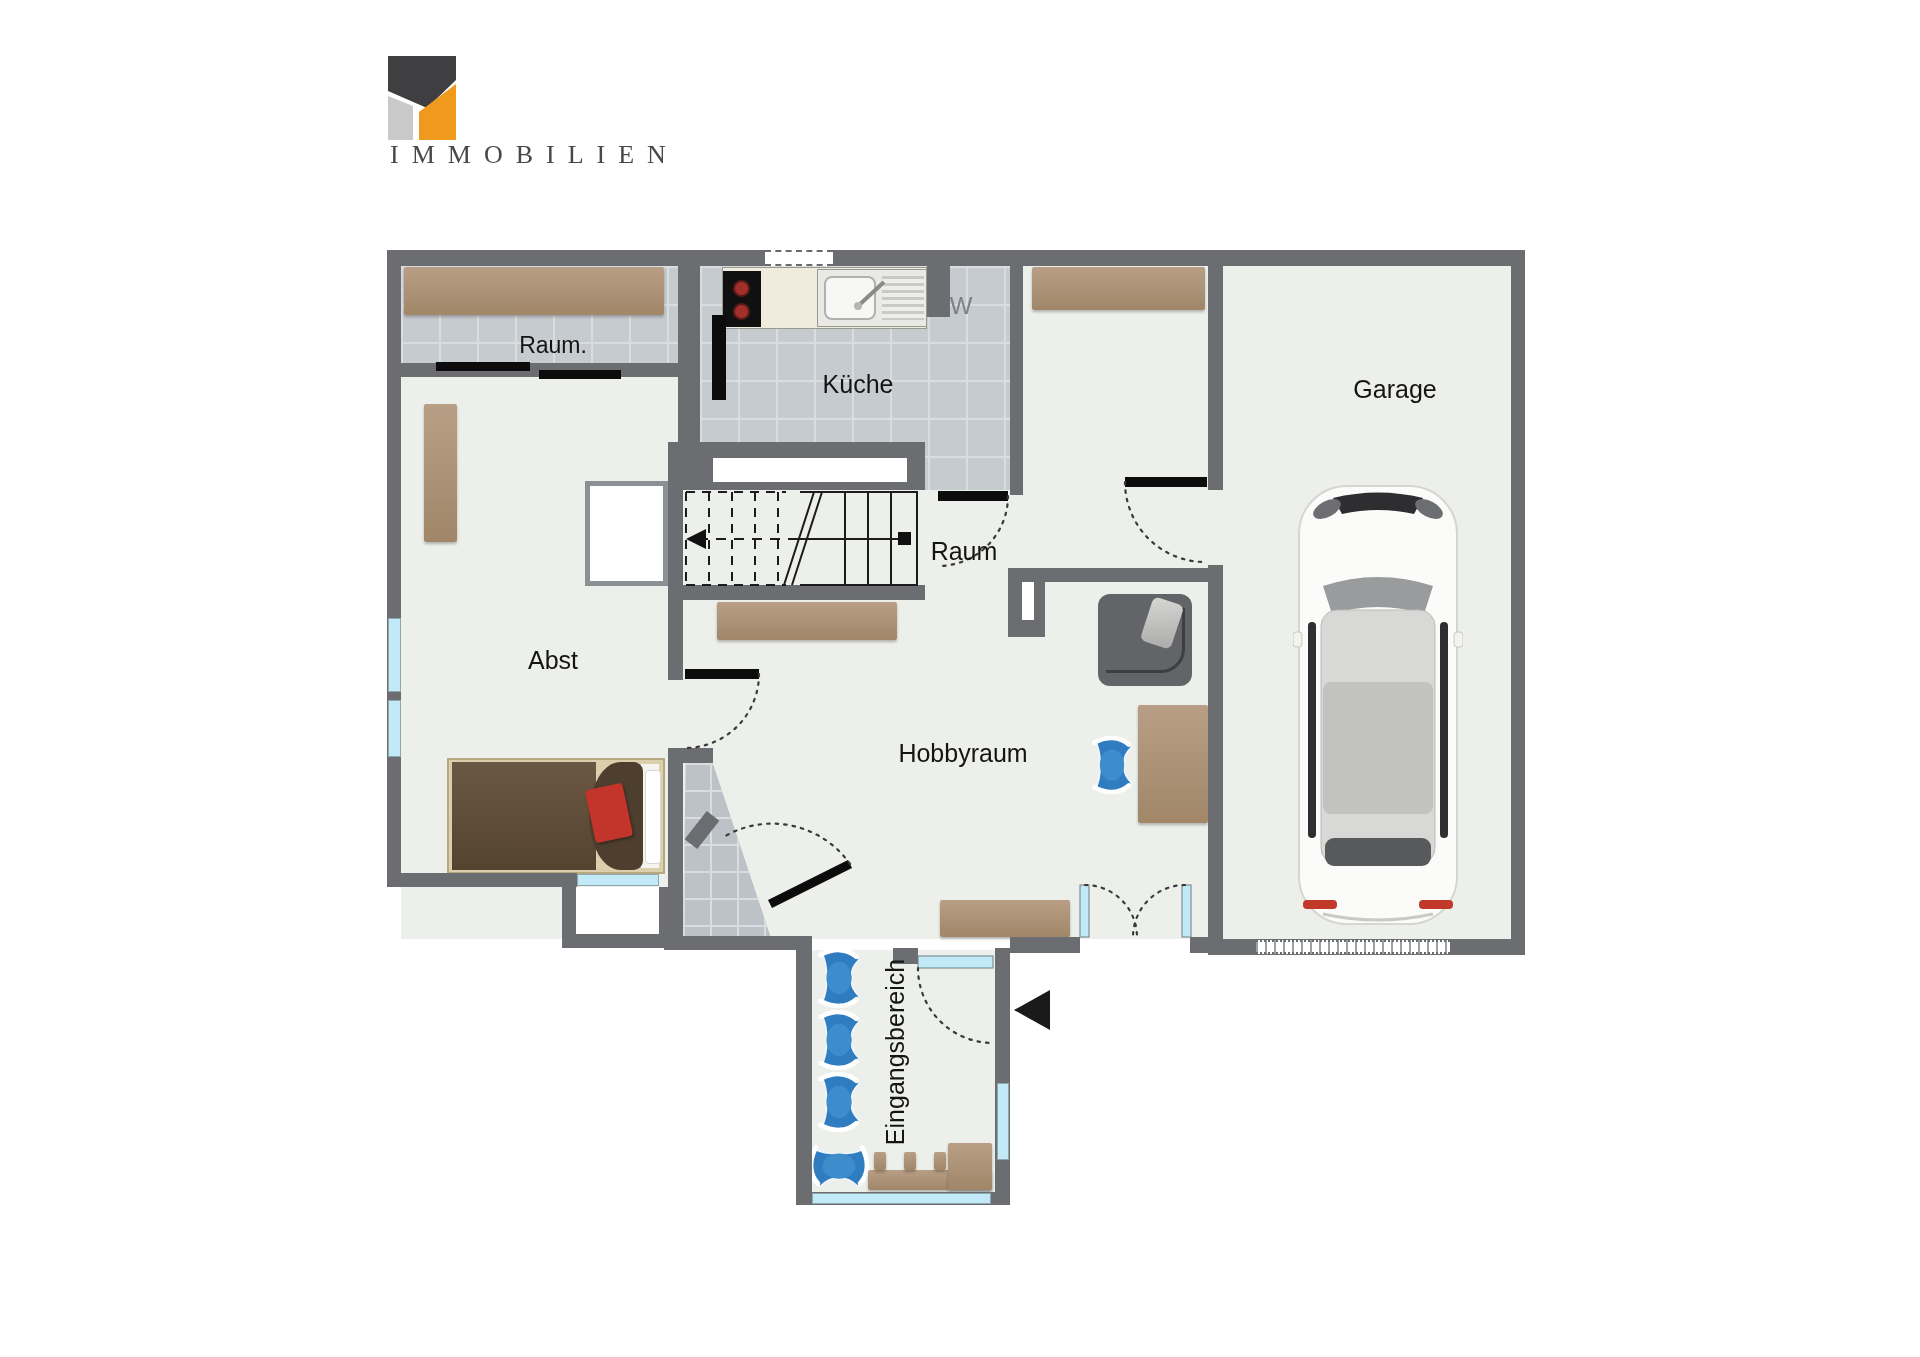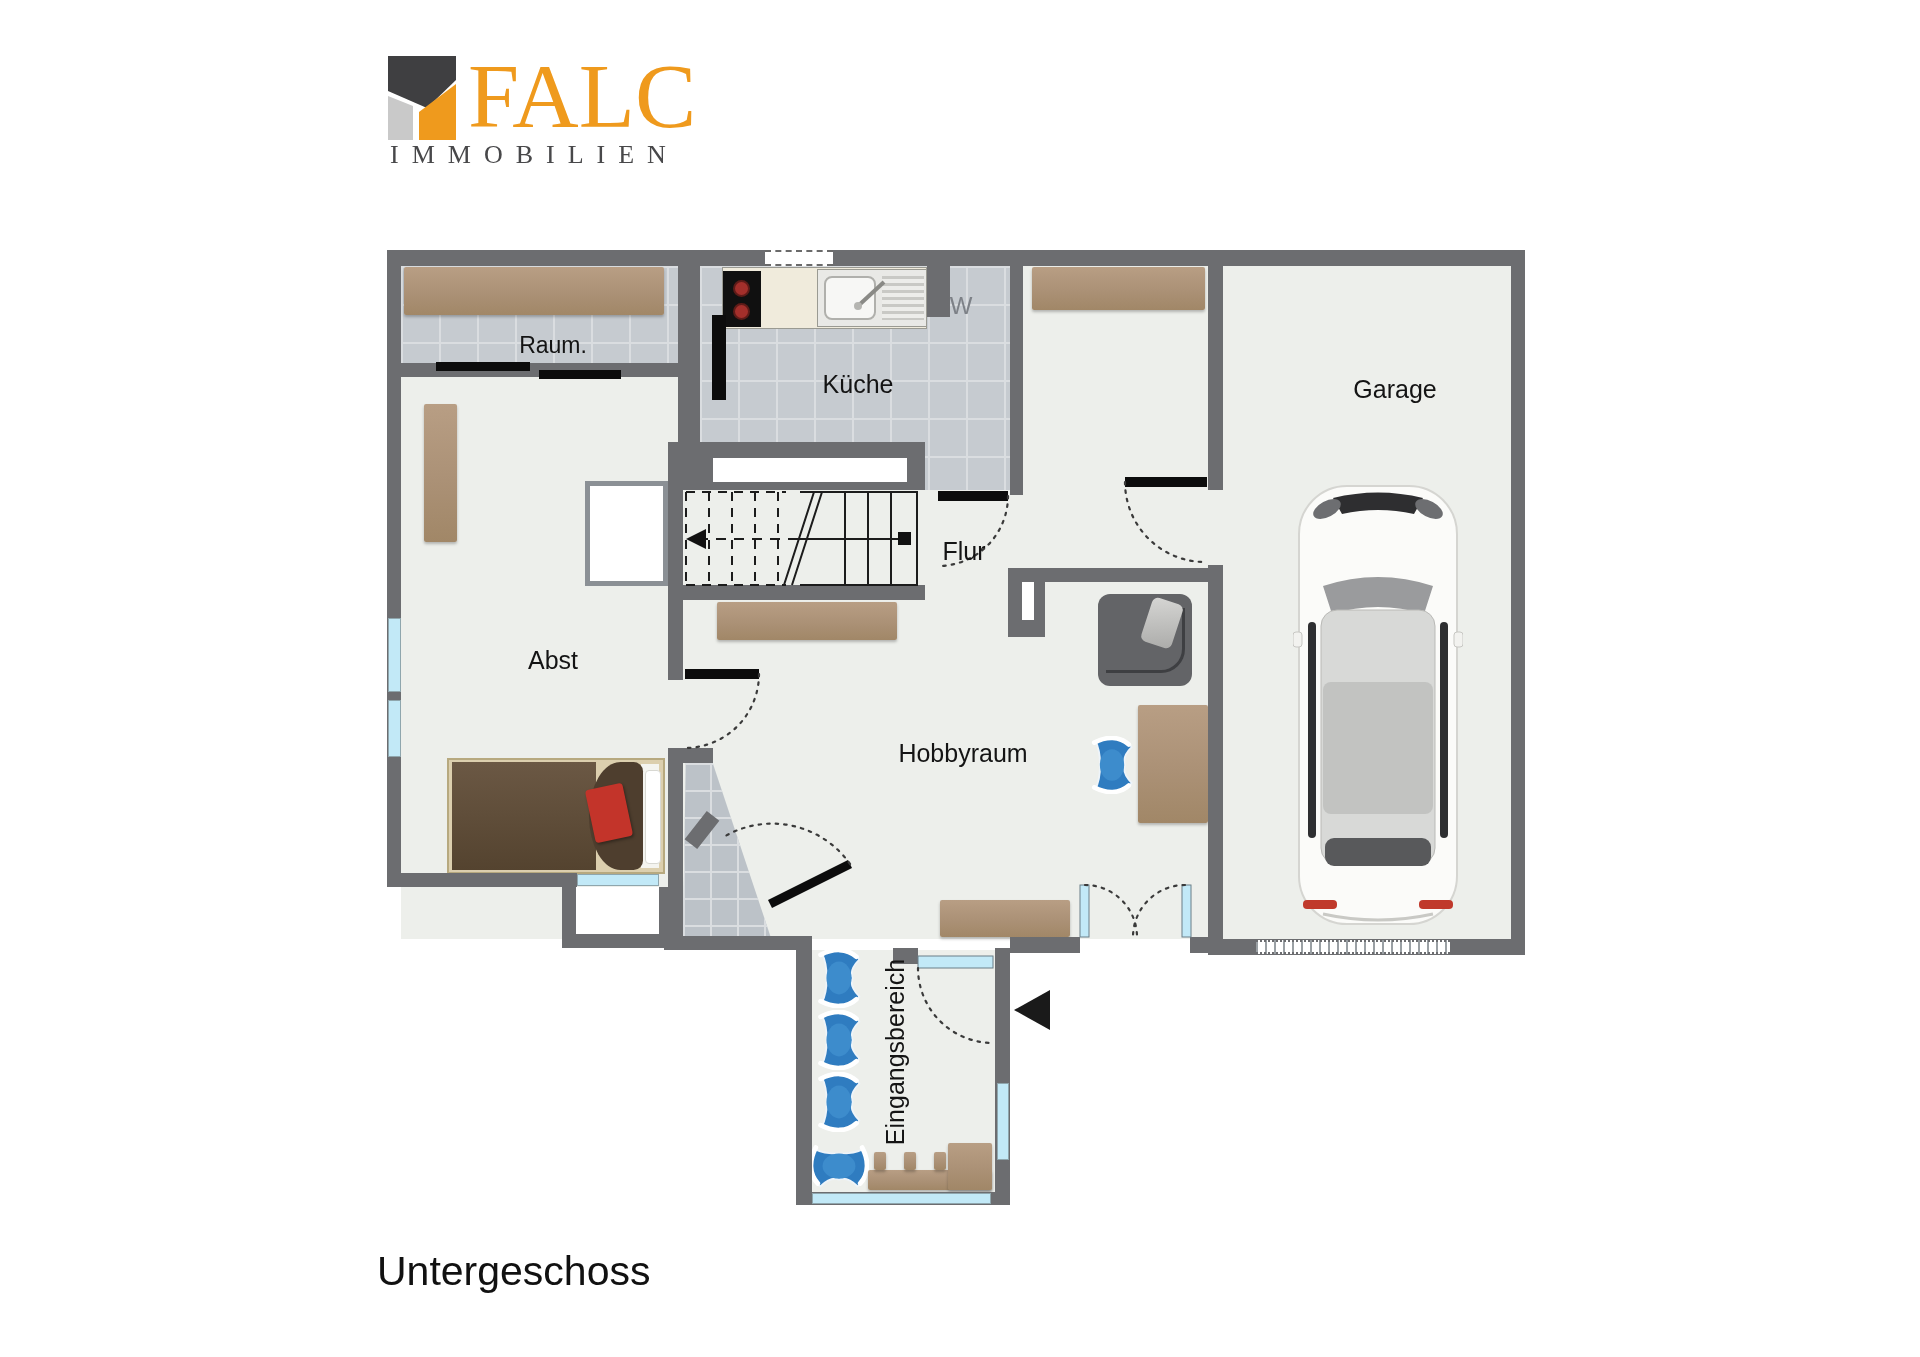--- a/index.html
+++ b/index.html
@@ -28,21 +28,20 @@
 
 <div id="page">
 
   <div class="abs" style="left:388px;top:56px;z-index:8;">
     <svg width="72" height="86" viewBox="0 0 72 86">
       <polygon points="0,0 68,0 68,24 39,52 0,35" fill="#3f3f41"></polygon>
       <polygon points="0,40 25,50 25,84 0,84" fill="#c9c9c9"></polygon>
       <polygon points="31,56 68,28 68,84 31,84" fill="#ef9a1d"></polygon>
     </svg>
   </div>
-  <div class="abs" style="left:468px;top:50px;font-family:'Liberation Serif',serif;font-size:92px;line-height:92px;color:#ef9a1d;z-index:8;">FALC</div>
   <div class="abs" style="left:390px;top:140px;font-family:'Liberation Serif',serif;font-size:26px;letter-spacing:13px;color:#48484a;z-index:8;">IMMOBILIEN</div>
 
   <div class="floor" style="left:401px;top:266px;width:1110px;height:673px;"></div>
   <div class="floor" style="left:812px;top:950px;width:183px;height:242px;"></div>
 
   <div class="tile" style="left:401px;top:266px;width:277px;height:97px;"></div>
   <div class="tile" style="left:700px;top:266px;width:310px;height:224px;"></div>
   <div class="tile small" style="left:683px;top:763px;width:90px;height:173px;clip-path:polygon(3% 0%,33% 0%,97% 100%,0% 100%);"></div>
 
   <div class="abs" style="left:585px;top:481px;width:83px;height:105px;background:#fff;border:5px solid #8b9095;box-sizing:border-box;z-index:4;"></div>
@@ -229,21 +228,20 @@
 
     <polygon points="1014,1010 1050,990 1050,1030" fill="#1a1a1a"></polygon>
 
     <line x1="858" y1="306" x2="884" y2="282" stroke="#8a8a86" stroke-width="4"></line>
     <circle cx="858" cy="306" r="4" fill="#b5b5b1"></circle>
   </svg>
 
   <div class="label" style="left:553px;top:345px;font-size:23px;">Raum.</div>
   <div class="label" style="left:858px;top:384px;">Küche</div>
   <div class="label" style="left:1395px;top:389px;">Garage</div>
-  <div class="label" style="left:964px;top:551px;">Flur</div>
+  <div class="label" style="left:964px;top:551px;">Raum</div>
   <div class="label" style="left:553px;top:660px;">Abst</div>
   <div class="label" style="left:963px;top:753px;">Hobbyraum</div>
   <div class="label" style="left:895px;top:1052px;transform:translate(-50%,-50%) rotate(-90deg);">Eingangsbereich</div>
   <div class="label" style="left:961px;top:306px;color:#7d8187;font-size:24px;">W</div>
 
-  <div class="abs" style="left:377px;top:1248px;font-size:41px;color:#111;z-index:8;">Untergeschoss</div>
 
 </div>
 
 </body></html>

